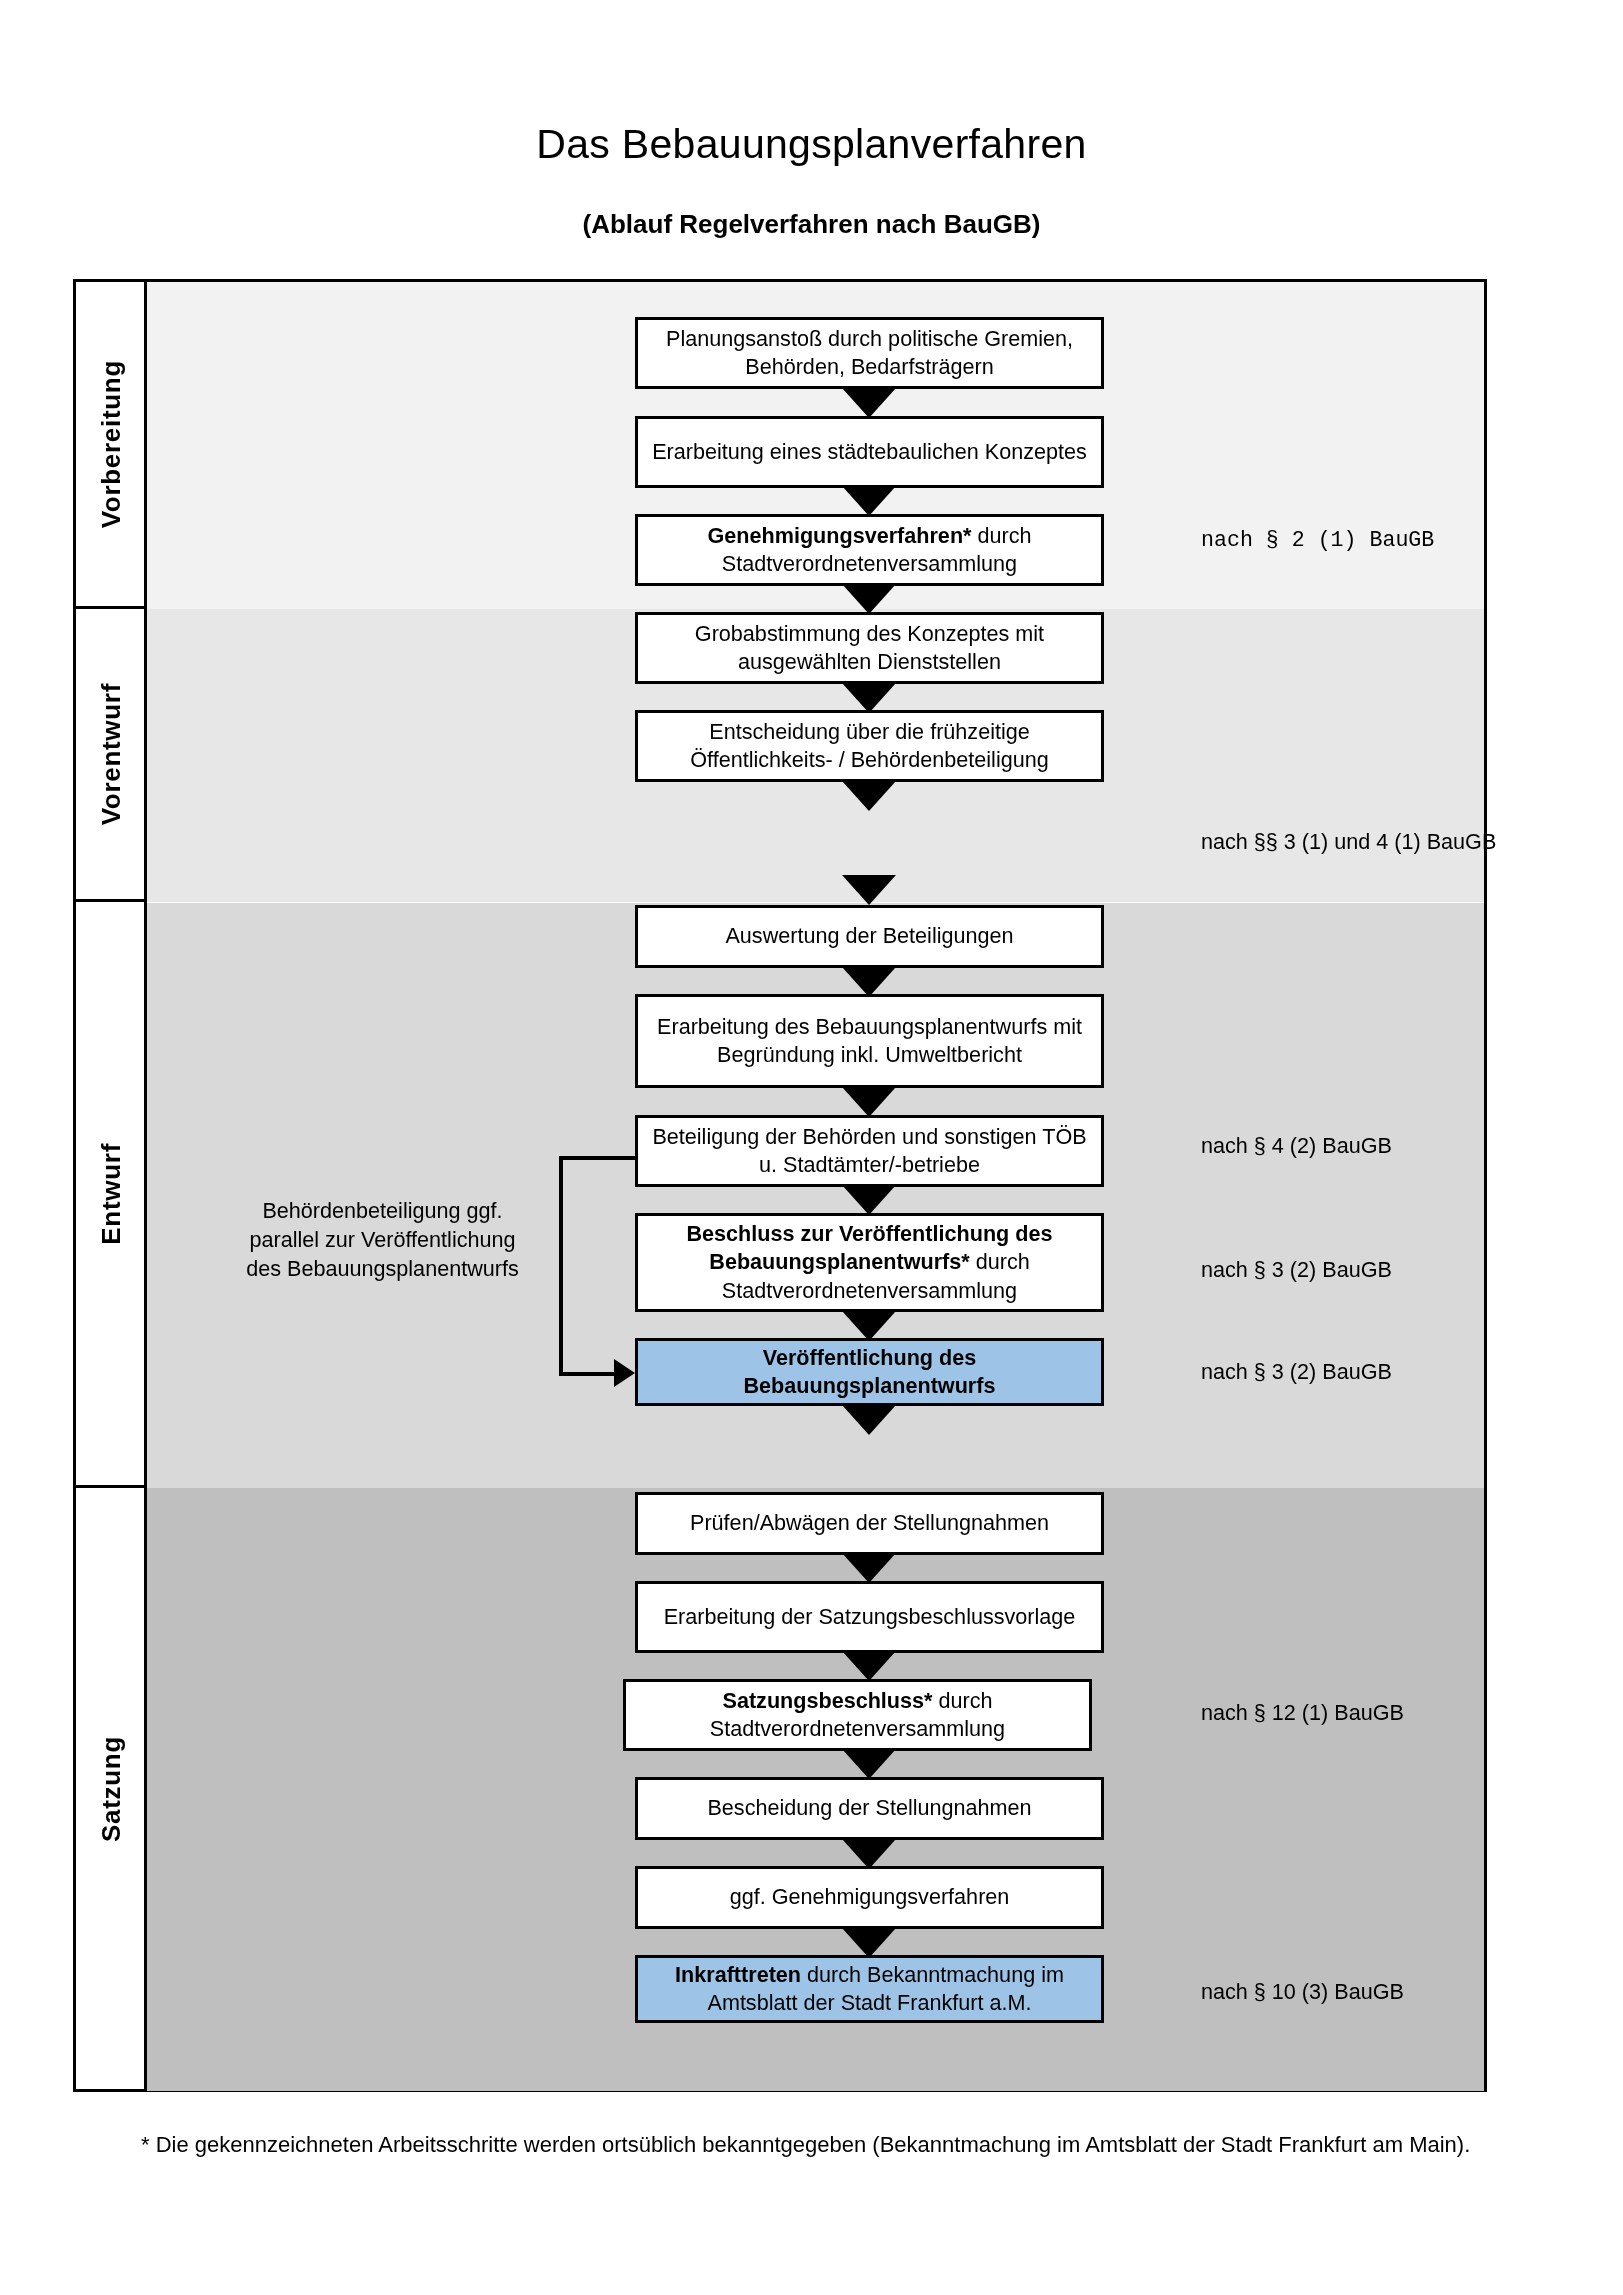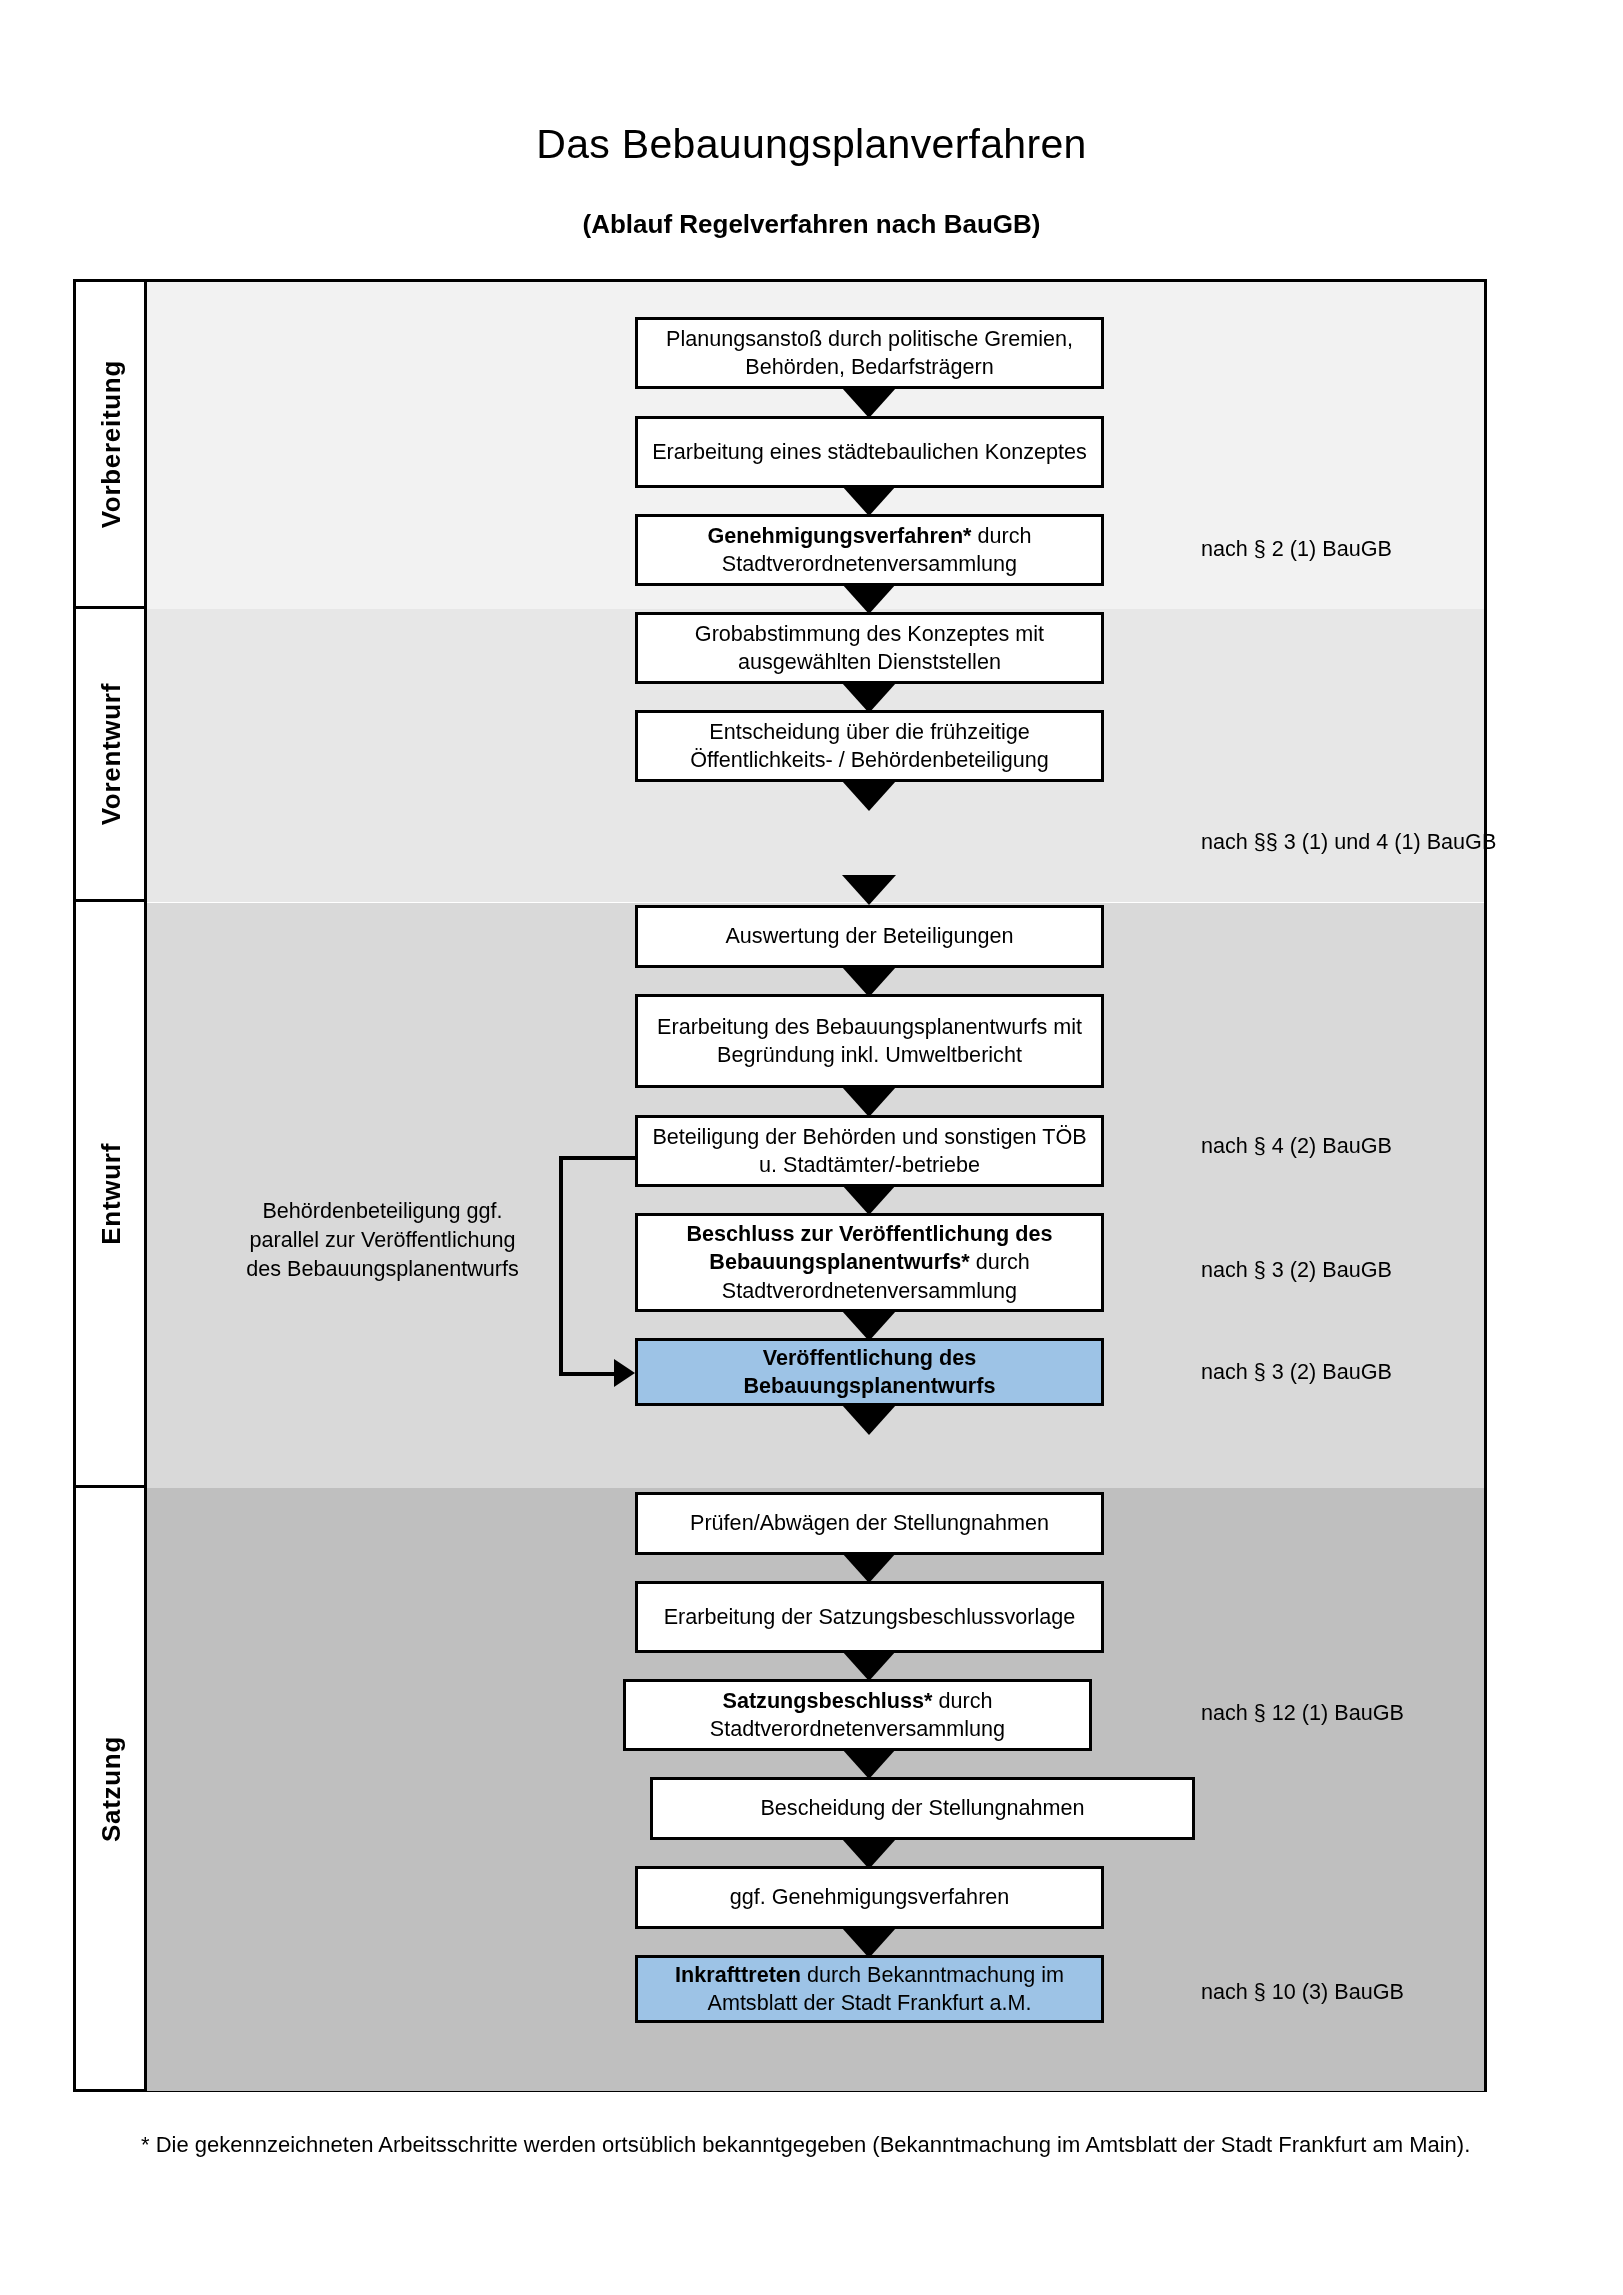--- a/index.html
+++ b/index.html
@@ -193,35 +193,35 @@
     <div class="pbox" style="left:488px;top:1299px;width:469px;height:72px;">
       <span>Erarbeitung der Satzungsbeschlussvorlage</span>
     </div>
     <div class="darrow" style="left:695px;top:1369px;"></div>
 
     <div class="pbox" style="left:476px;top:1397px;width:469px;height:72px;">
       <span><b>Satzungsbeschluss*</b><span> durch Stadtverordnetenversammlung</span></span>
     </div>
     <div class="darrow" style="left:695px;top:1467px;"></div>
 
-    <div class="pbox" style="left:488px;top:1495px;width:545px;height:63px;margin-left:15px;">
+    <div class="pbox" style="left:488px;top:1495px;width:469px;height:63px;">
       <span>Bescheidung der Stellungnahmen</span>
     </div>
     <div class="darrow" style="left:695px;top:1557px;"></div>
 
     <div class="pbox" style="left:488px;top:1584px;width:469px;height:63px;">
       <span>ggf. Genehmigungsverfahren</span>
     </div>
     <div class="darrow" style="left:695px;top:1646px;"></div>
 
     <div class="pbox blue" style="left:488px;top:1673px;width:469px;height:68px;">
       <span><b>Inkrafttreten</b><span> durch Bekanntmachung im Amtsblatt der Stadt Frankfurt a.M.</span></span>
     </div>
 
-    <div class="lawref" style="left:1054px;top:254px;">nach § 2 (1) BauGB</div>
+    <div class="lawref" style="left:1054px;top:246px;font-family:Liberation Mono, monospace;">nach § 2 (1) BauGB</div>
     <div class="lawref" style="left:1054px;top:547px;">nach §§ 3 (1) und 4 (1) BauGB</div>
     <div class="lawref" style="left:1054px;top:851px;">nach § 4 (2) BauGB</div>
     <div class="lawref" style="left:1054px;top:975px;">nach § 3 (2) BauGB</div>
     <div class="lawref" style="left:1054px;top:1077px;">nach § 3 (2) BauGB</div>
     <div class="lawref" style="left:1054px;top:1418px;">nach § 12 (1) BauGB</div>
     <div class="lawref" style="left:1054px;top:1697px;">nach § 10 (3) BauGB</div>
 
   </div>
 </div>
 

